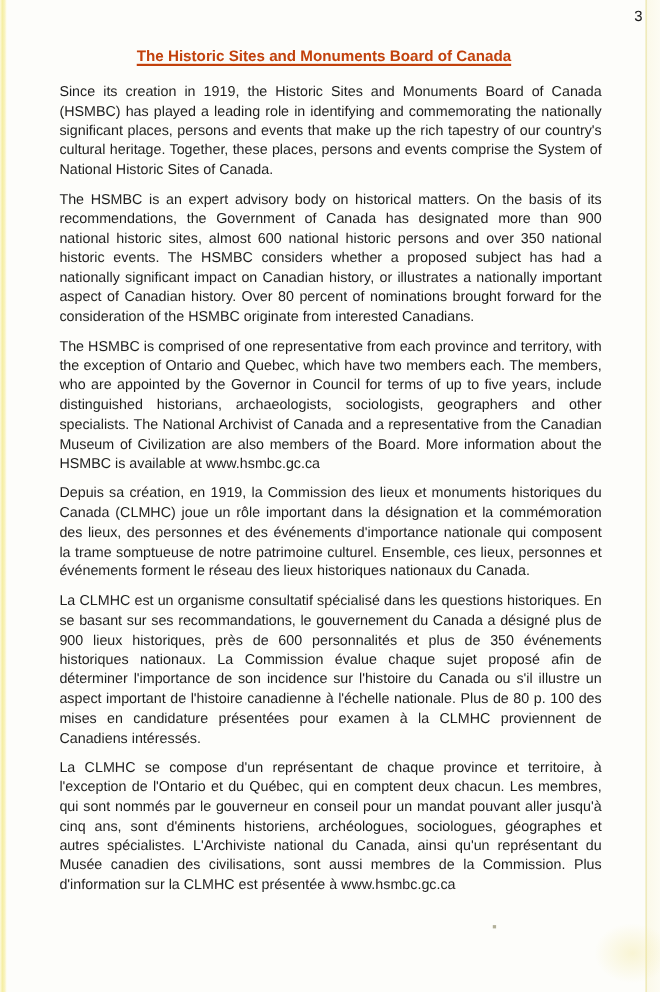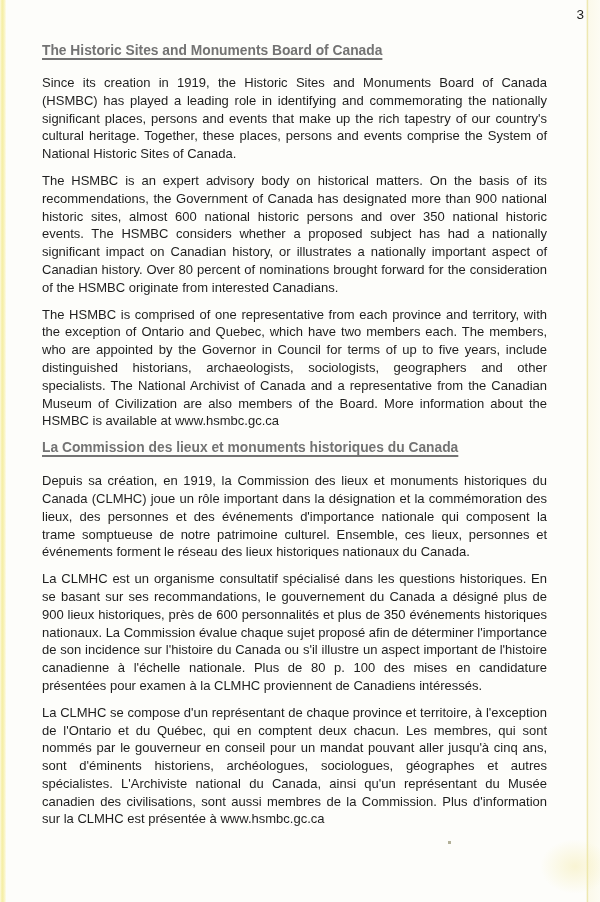--- a/index.html
+++ b/index.html
@@ -54,36 +54,36 @@
   }
   .content {
     position: absolute;
     left: 42px; top: 42px;
     width: 505px;
     color: #1e1e1e;
   }
   .section-title {
     font-size: 13.8px;
     font-weight: bold;
-    text-align: left;
+    text-align: center;
     text-decoration: underline;
     text-decoration-thickness: 1.5px;
     text-underline-offset: 3px;
     line-height: 18px;
     margin: 0 0 14px 0;
-    color: #737373;
+    color: #c2410c;
   }
   .section-title.french {
     margin-bottom: 15px;
   }
   p.body-par {
     font-size: 13px;
     line-height: 17.8px;
     text-align: justify;
-    margin: 0 0 9px 0;
+    margin: 0 0 9px 12px;
   }
   .link-underline {
     text-underline-offset: 2px;
   }
 </style>
 </head>
 <body>
 
 <div class="edge-left"></div>
 <div class="crease-right"></div>
@@ -94,19 +94,18 @@
 <div class="page-number">3</div>
 
 <div class="content">
 
   <div class="section-title">The Historic Sites and Monuments Board of Canada</div>
 
   <p class="body-par">Since its creation in 1919, the Historic Sites and Monuments Board of Canada (HSMBC) has played a leading role in identifying and commemorating the nationally significant places, persons and events that make up the rich tapestry of our country's cultural heritage. Together, these places, persons and events comprise the System of National Historic Sites of Canada.</p>
   <p class="body-par">The HSMBC is an expert advisory body on historical matters. On the basis of its recommendations, the Government of Canada has designated more than 900 national historic sites, almost 600 national historic persons and over 350 national historic events. The HSMBC considers whether a proposed subject has had a nationally significant impact on Canadian history, or illustrates a nationally important aspect of Canadian history. Over 80 percent of nominations brought forward for the consideration of the HSMBC originate from interested Canadians.</p>
   <p class="body-par">The HSMBC is comprised of one representative from each province and territory, with the exception of Ontario and Quebec, which have two members each. The members, who are appointed by the Governor in Council for terms of up to five years, include distinguished historians, archaeologists, sociologists, geographers and other specialists. The National Archivist of Canada and a representative from the Canadian Museum of Civilization are also members of the Board. More information about the HSMBC is available at www.hsmbc.gc.ca</p>
 
-  <div class="section-title french">La Commission des lieux et monuments historiques du Canada</div>
 
   <p class="body-par">Depuis sa création, en 1919, la Commission des lieux et monuments historiques du Canada (CLMHC) joue un rôle important dans la désignation et la commémoration des lieux, des personnes et des événements d'importance nationale qui composent la trame somptueuse de notre patrimoine culturel. Ensemble, ces lieux, personnes et événements forment le réseau des lieux historiques nationaux du Canada.</p>
   <p class="body-par">La CLMHC est un organisme consultatif spécialisé dans les questions historiques. En se basant sur ses recommandations, le gouvernement du Canada a désigné plus de 900 lieux historiques, près de 600 personnalités et plus de 350 événements historiques nationaux. La Commission évalue chaque sujet proposé afin de déterminer l'importance de son incidence sur l'histoire du Canada ou s'il illustre un aspect important de l'histoire canadienne à l'échelle nationale. Plus de 80 p. 100 des mises en candidature présentées pour examen à la CLMHC proviennent de Canadiens intéressés.</p>
   <p class="body-par"><span>La CLMHC se compose d'un représentant de chaque province et territoire, à l'exception de l'Ontario et du Québec, qui en comptent deux chacun. Les membres, qui sont nommés par le gouverneur en conseil pour un mandat pouvant aller jusqu'à cinq ans, sont d'éminents historiens, archéologues, sociologues, géographes et autres spécialistes. L'Archiviste national du Canada, ainsi qu'un représentant du Musée canadien des civilisations, sont aussi membres de la Commission. Plus d'information sur la CLMHC est présentée à </span><span class="link-underline">www.hsmbc.gc.ca</span></p>
 
 </div>
 
 </body></html>

